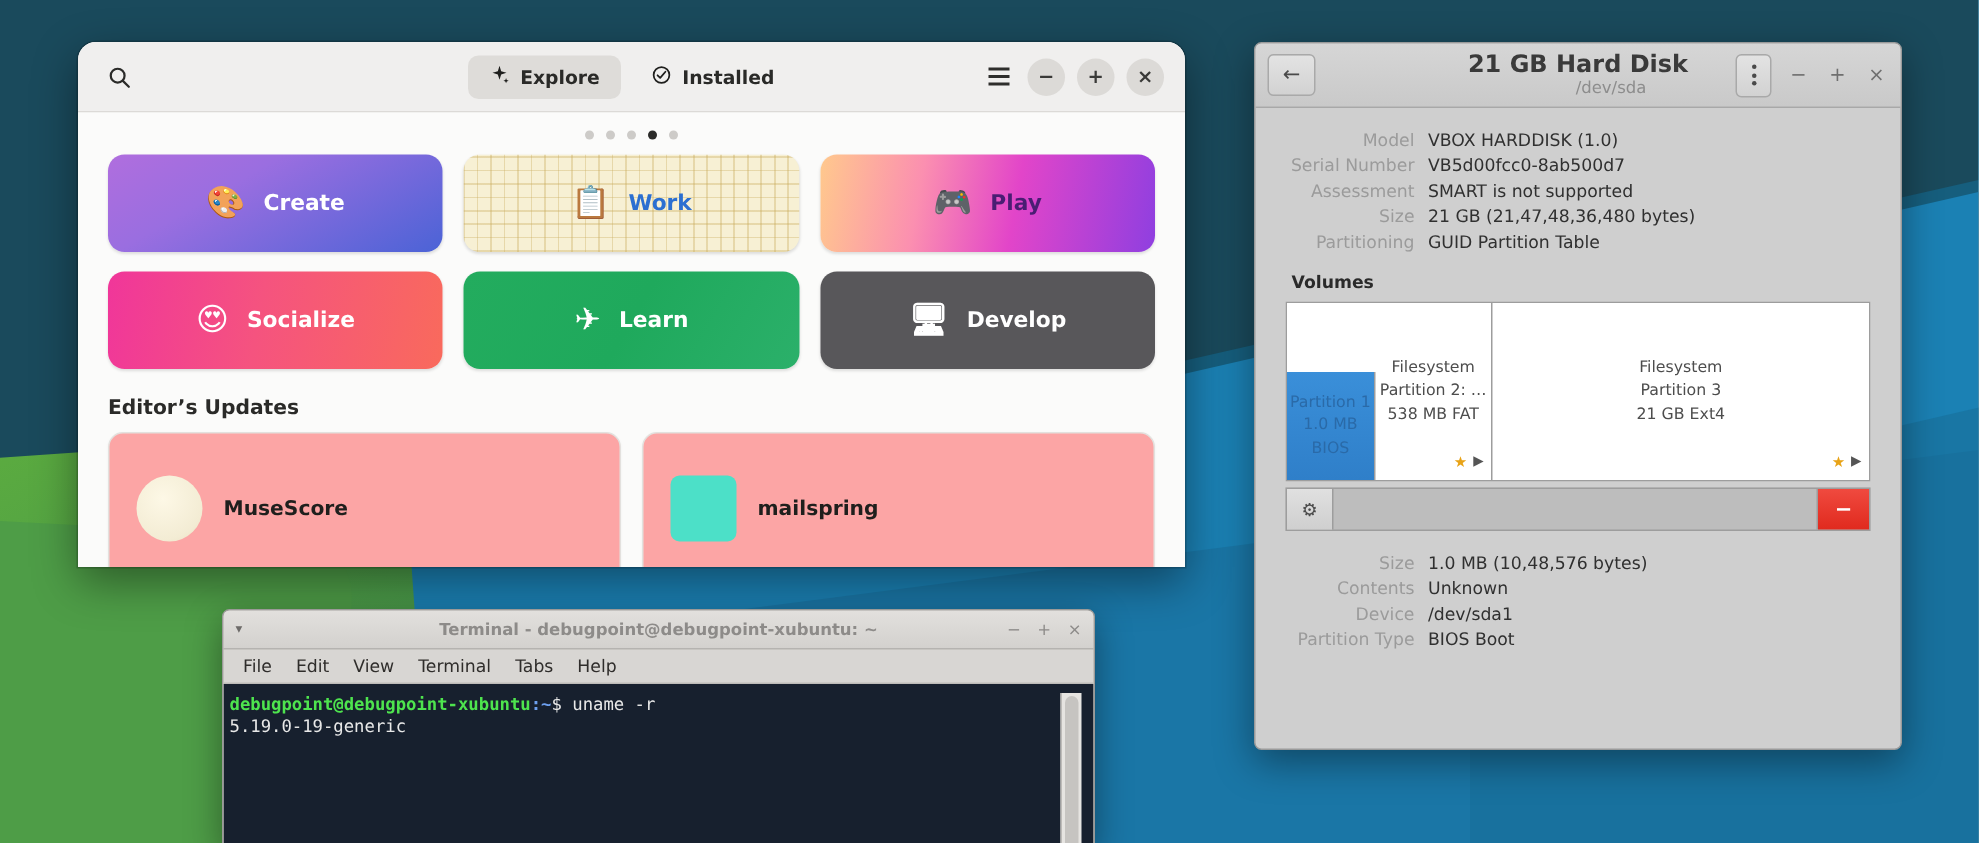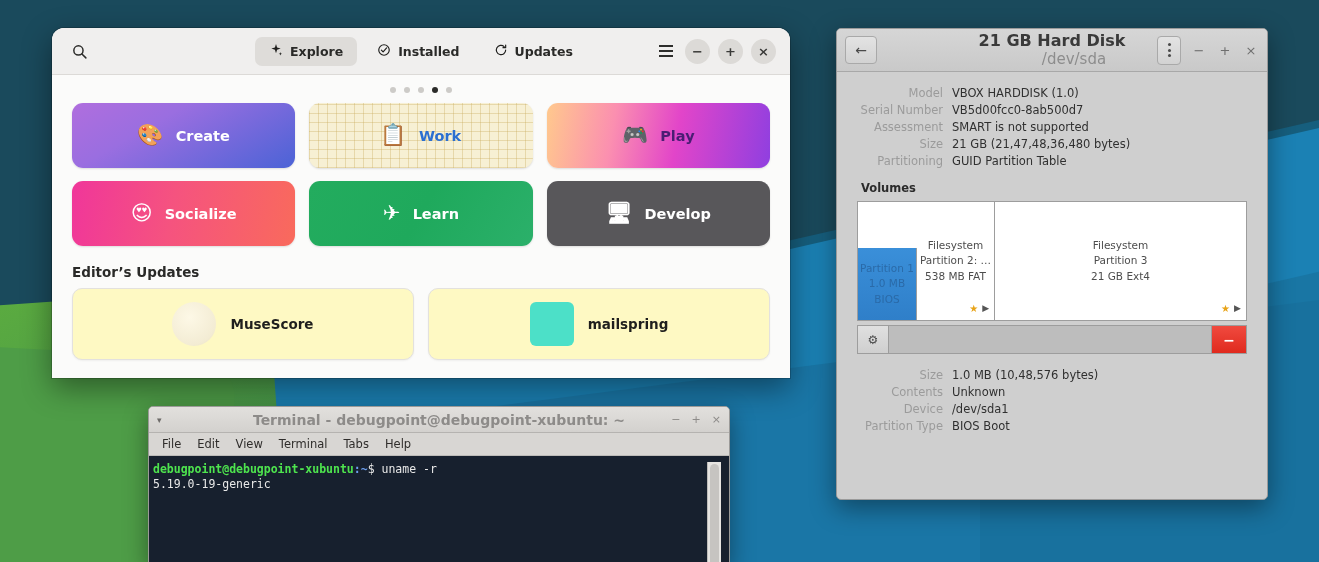--- a/index.html
+++ b/index.html
@@ -144,25 +144,24 @@
   .tile-socialize { background: linear-gradient(100deg, #f0369a 0%, #f5537f 45%, #f96a5c 100%); color: #fff; }
   .tile-learn { background: linear-gradient(120deg, #23ac5e 0%, #1fa95c 50%, #2bb06a 100%); color: #fff; }
   .tile-develop { background: #58575a; color: #fff; }
 
   .section-title {
     font-size: 13.5px; font-weight: bold; color: #2a2a28;
     padding: 18px 20px 8px 20px;
   }
   .ec-row { display: grid; grid-template-columns: 1fr 1fr; gap: 14px; padding: 0 20px; }
   .ec-card {
-    background: #fef9c3; border: 1px solid #e3e1de; border-radius: 10px;
+    background: #fca5a5; border: 1px solid #e3e1de; border-radius: 10px;
     height: 70px; display: flex; align-items: center; gap: 14px;
-    padding: 0 18px; cursor: pointer;
+    padding: 15px 18px; cursor: pointer;
     box-shadow: 0 1px 2px rgba(0,0,0,.05);
-    justify-content: center;
   }
   .ec-icon { width: 44px; height: 44px; border-radius: 50%; flex: 0 0 auto; }
   .ec-icon.muse { background: radial-gradient(circle at 40% 35%, #fdf8e6 0%, #f3ecd4 70%, #e8dfc0 100%); }
   .ec-icon.mail { background: #4ce0c8; border-radius: 6px; }
   .ec-name { font-size: 13.5px; font-weight: bold; color: #1f1f1d; }
 
   
   #disks-window {
     left: 836px; top: 28px; width: 430px; height: 470px;
     background: #cfcfcf;
@@ -184,21 +183,21 @@
     background: linear-gradient(180deg, #e3e3e3, #d2d2d2);
     border: 1px solid #a9a9a9;
     display: flex; align-items: center; justify-content: center;
     cursor: pointer; font-size: 14px; color: #4a4a4a;
   }
   .dk-title-wrap {
     position: absolute; left: 0; right: 0; text-align: center;
     pointer-events: none;
   }
   .dk-title { font-size: 16px; font-weight: bold; color: #3a3a3a; line-height: 1.15; }
-  .dk-subtitle { font-size: 15px; color: #8d8d8d; line-height: 1.15; padding-left: 44px; }
+  .dk-subtitle { font-size: 11px; color: #8d8d8d; line-height: 1.15; padding-left: 44px; }
   .dk-right { margin-left: auto; display: flex; align-items: center; gap: 10px; z-index: 3; }
   .dk-dots-btn {
     width: 22px; height: 27px; border-radius: 4px;
     background: linear-gradient(180deg, #e3e3e3, #d2d2d2);
     border: 1px solid #a9a9a9;
     display: flex; flex-direction: column; align-items: center; justify-content: center;
     gap: 2.5px; cursor: pointer;
   }
   .dk-dots-btn i { width: 3px; height: 3px; background: #4a4a4a; border-radius: 50%; display: block; }
   .dk-ctrl { font-size: 13px; color: #6f6f6f; cursor: pointer; width: 16px; text-align: center; }
@@ -270,21 +269,21 @@
   }
   #term-titlebar {
     height: 25px; background: linear-gradient(180deg,#e2e0dd,#d3d1ce);
     border-bottom: 1px solid #b5b3b0;
     display: flex; align-items: center; padding: 0 8px;
     position: relative;
   }
   .term-menu-caret { font-size: 9px; color: #6d6b69; cursor: pointer; }
   .term-title {
     position: absolute; left: 0; right: 0; text-align: center;
-    font-size: 14px; color: #8d8b89; font-weight: bold;
+    font-size: 11px; color: #8d8b89; font-weight: bold;
     pointer-events: none;
   }
   .term-ctrls { margin-left: auto; display: flex; gap: 11px; z-index: 2; }
   .term-ctrl { font-size: 11px; color: #8d8b89; cursor: pointer; }
   #term-menubar {
     height: 22px; background: #d8d6d3;
     border-bottom: 1px solid #bdbbb8;
     display: flex; align-items: center; gap: 2px; padding: 0 6px;
   }
   .term-menu-item {
@@ -355,29 +354,20 @@
       <div class="sw-tab">
         <span>
           <svg width="14" height="14" viewBox="0 0 24 24" fill="none" stroke="#1f1f1d" stroke-width="2">
             <circle cx="12" cy="12" r="9"></circle>
               <path d="M7.5 12.3l3 3 6-7" stroke-linecap="round" stroke-linejoin="round"></path>
           </svg>
         </span>
         <span>Installed</span>
       </div>
 
-      <div class="sw-tab">
-        <span>
-          <svg width="14" height="14" viewBox="0 0 24 24" fill="none" stroke="#1f1f1d" stroke-width="2">
-            <path d="M20 12a8 8 0 1 1-2.6-5.9" stroke-linecap="round"></path>
-            <path d="M20 3.5V8h-4.6" stroke-linecap="round" stroke-linejoin="round"></path>
-          </svg>
-        </span>
-        <span>Updates</span>
-      </div>
 
     </div>
 
     <div class="sw-win-controls">
       <div class="sw-menu-btn">
         <span></span>
           <span></span>
           <span></span>
       </div>
       <div class="sw-circle-btn">−</div>

